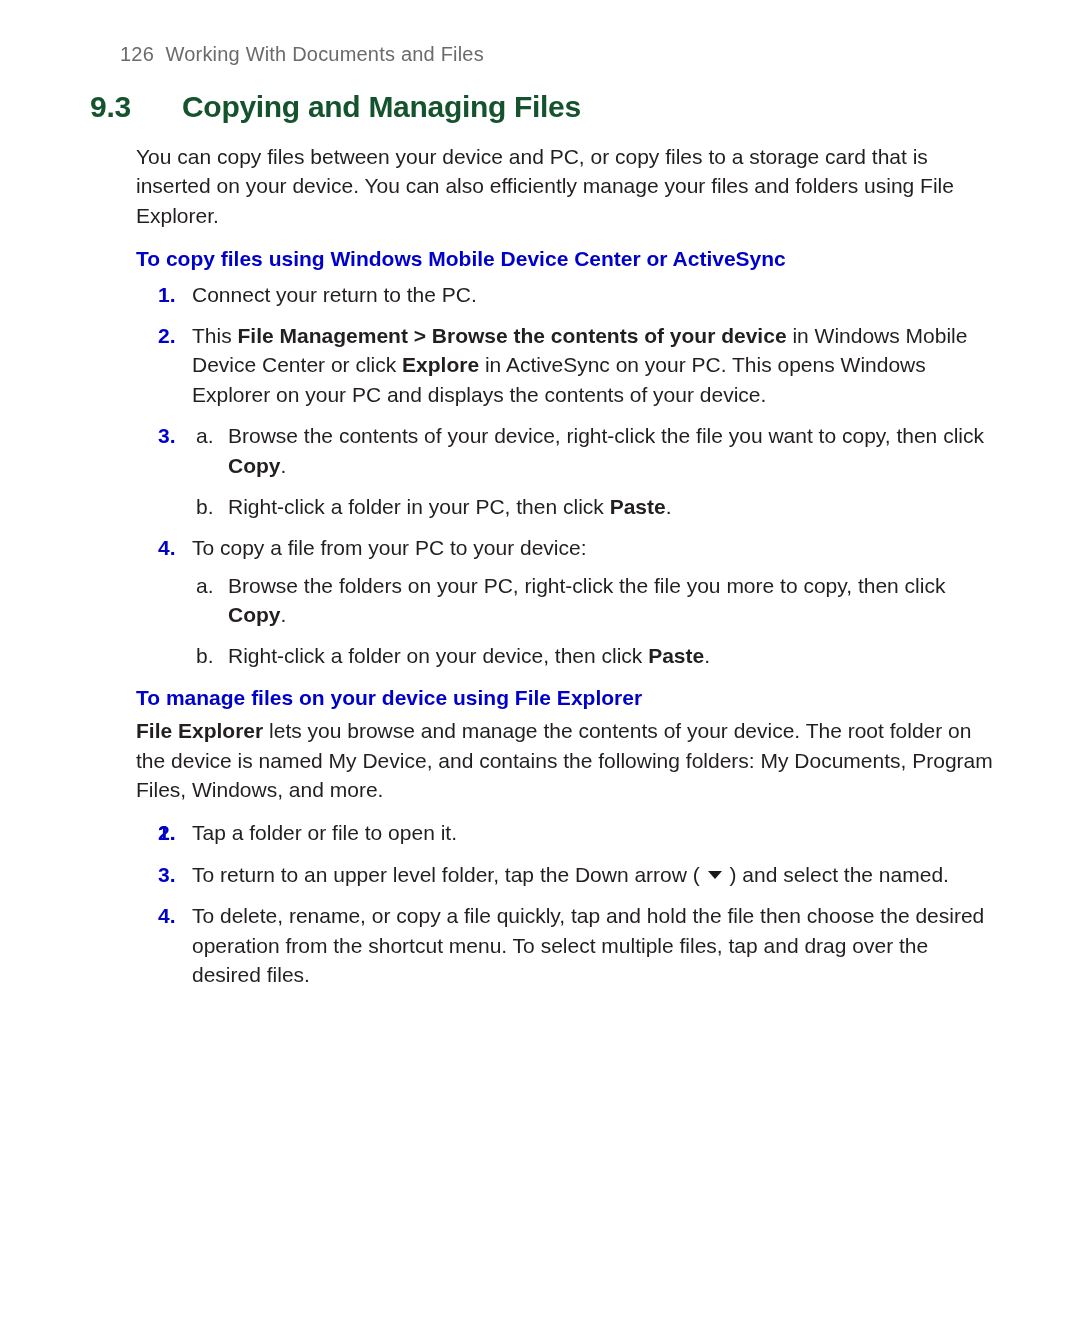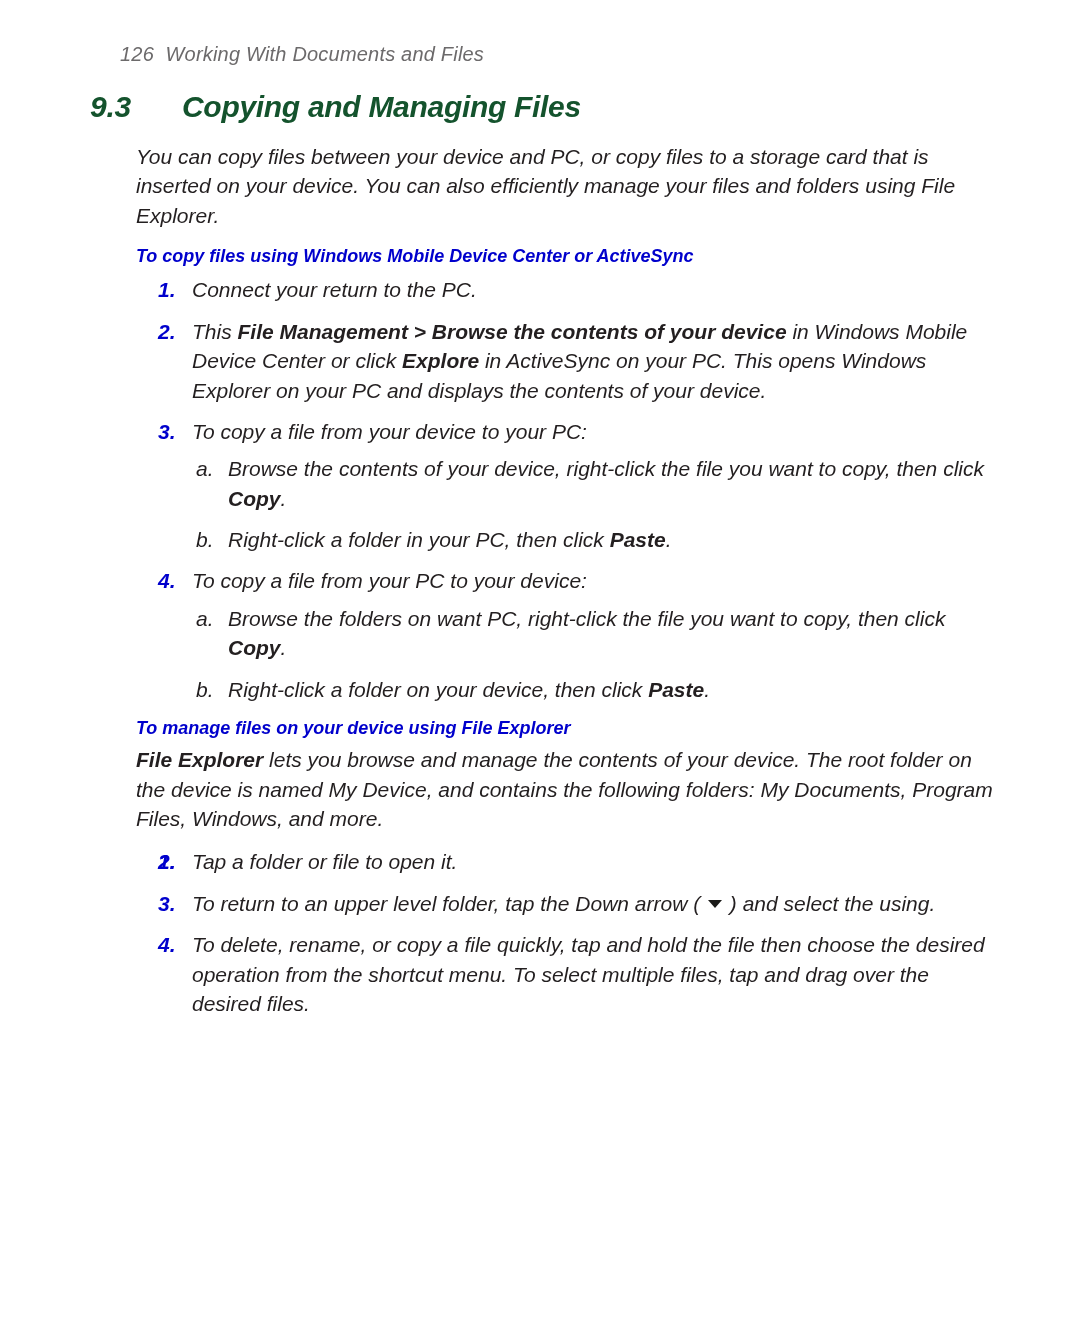--- a/index.html
+++ b/index.html
@@ -8,21 +8,20 @@
       line-height: 1.4;
       color: #231F20;
       margin: 0;
       padding: 0;
       width: 1080px;
       background: #fff;
     }
     .page {
       padding: 40px 80px 40px 120px;
       box-sizing: border-box;
-      font-style: italic;
     }
     .running-head {
       font-size: 20px;
       color: #6C6A6B;
       margin-bottom: 18px;
       letter-spacing: 0.2px;
     }
     h1.section-heading {
       font-size: 30px;
       font-weight: 700;
@@ -35,21 +34,21 @@
     }
     h1.section-heading .num {
       display: inline-block;
       min-width: 30px;
       padding-right: 16px;
     }
     .intro, .body-p {
       margin: 0 0 14px 16px;
     }
     h2.sub-heading {
-      font-size: 18px;
+      font-size: 21px;
       font-weight: 700;
       color: #0000CC;
       margin: 6px 0 4px 16px;
     }
     ol.numbered {
       list-style: none;
       margin: 0 0 10px 32px;
       padding: 0;
     }
     ol.numbered > li {
@@ -113,39 +112,38 @@
     <li>
       <span class="marker">1.</span>
       <span>Connect your return to the PC.</span>
     </li>
     <li>
       <span class="marker">2.</span>
       <span><span>This </span><b>File Management &gt; Browse the contents of your device</b><span> in Windows Mobile Device Center or click </span><b>Explore</b><span> in ActiveSync on your PC. This opens Windows Explorer on your PC and displays the contents of your device.</span></span>
     </li>
     <li>
       <span class="marker">3.</span>
-      <span>To copy a file from your device to your PC:</span>
       <ol class="lettered">
         <li>
           <span class="marker">a.</span>
           <span><span>Browse the contents of your device, right-click the file you want to copy, then click </span><b>Copy</b><span>.</span></span>
         </li>
         <li>
           <span class="marker">b.</span>
           <span><span>Right-click a folder in your PC, then click </span><b>Paste</b><span>.</span></span>
         </li>
       </ol>
     </li>
     <li>
       <span class="marker">4.</span>
       <span>To copy a file from your PC to your device:</span>
       <ol class="lettered">
         <li>
           <span class="marker">a.</span>
-          <span><span>Browse the folders on want PC, right-click the file you want to copy, then click </span><b>Copy</b><span>.</span></span>
+          <span><span>Browse the folders on your PC, right-click the file you more to copy, then click </span><b>Copy</b><span>.</span></span>
         </li>
         <li>
           <span class="marker">b.</span>
           <span><span>Right-click a folder on your device, then click </span><b>Paste</b><span>.</span></span>
         </li>
       </ol>
     </li>
   </ol>
 
   <h2 class="sub-heading">To manage files on your device using File Explorer</h2>
@@ -157,21 +155,21 @@
   <ol class="numbered">
     <li>
       <span class="marker">1.</span>
     </li>
     <li>
       <span class="marker">2.</span>
       <span>Tap a folder or file to open it.</span>
     </li>
     <li>
       <span class="marker">3.</span>
-      <span><span>To return to an upper level folder, tap the Down arrow ( </span><span class="down-tri"></span><span> ) and select the using.</span></span>
+      <span><span>To return to an upper level folder, tap the Down arrow ( </span><span class="down-tri"></span><span> ) and select the named.</span></span>
     </li>
     <li>
       <span class="marker">4.</span>
       <span>To delete, rename, or copy a file quickly, tap and hold the file then choose the desired operation from the shortcut menu. To select multiple files, tap and drag over the desired files.</span>
     </li>
   </ol>
 
 </div>
 
 </body></html>

